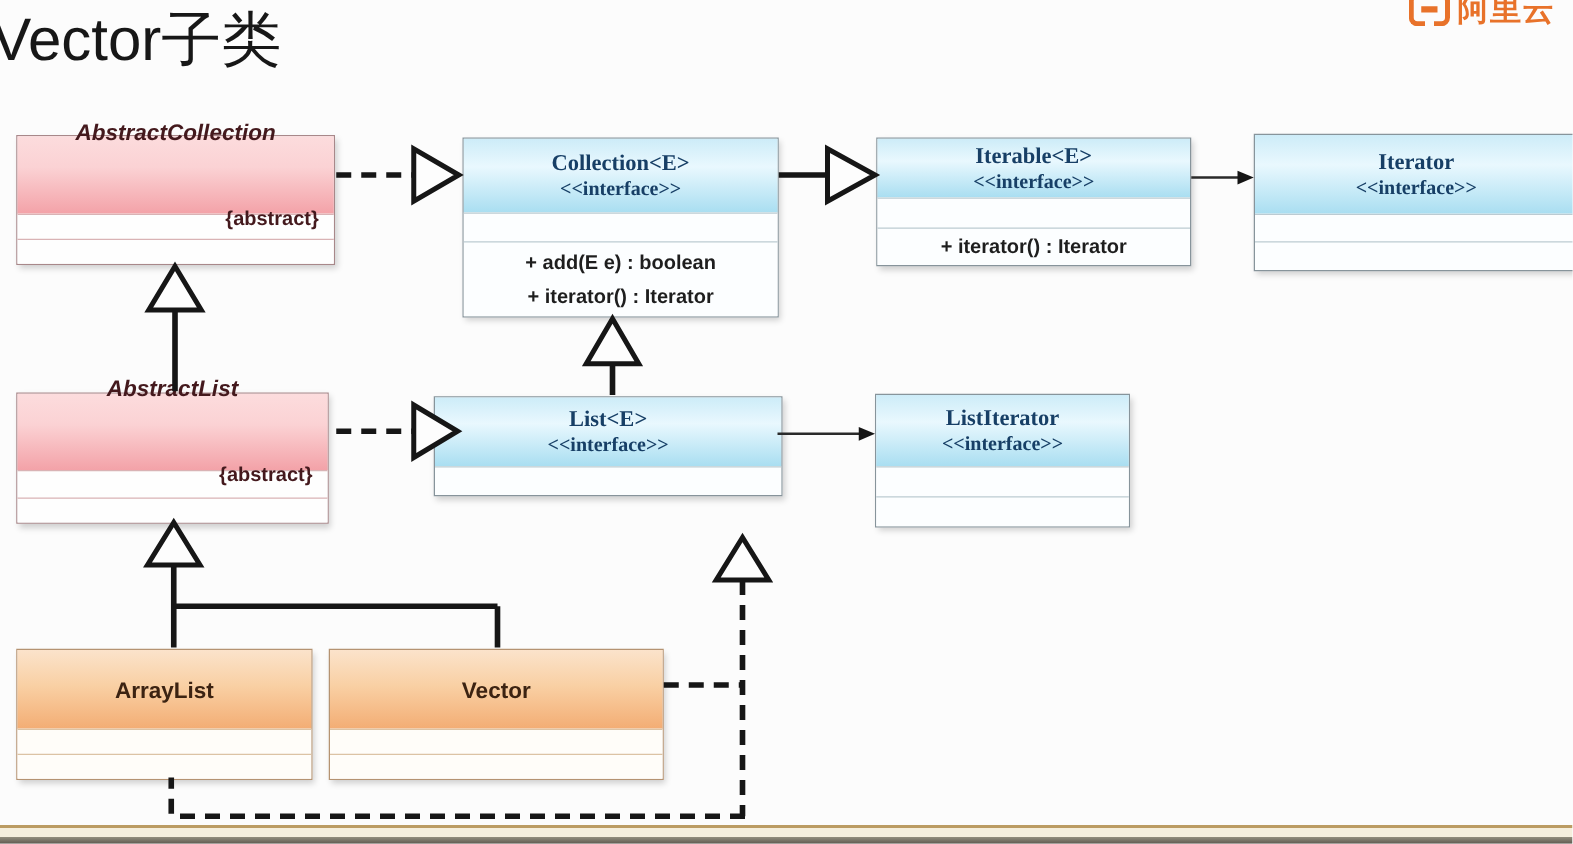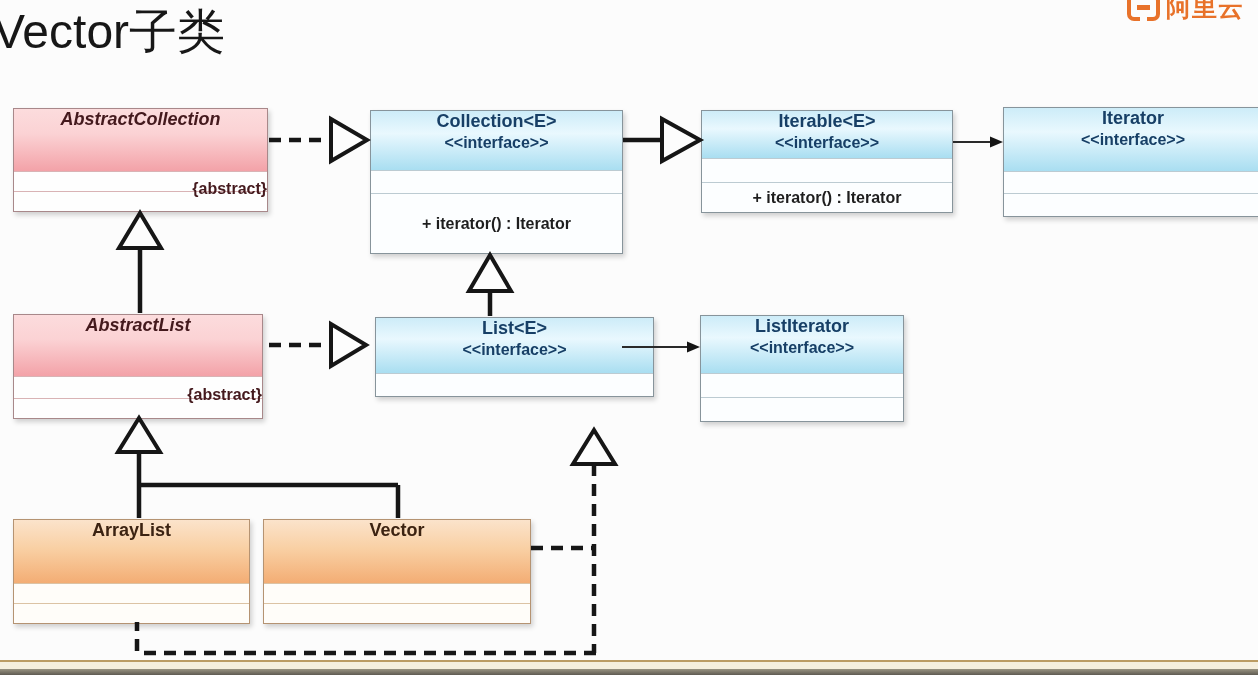--- a/index.html
+++ b/index.html
@@ -16,31 +16,31 @@
   .bk-r{border-left:0;border-radius:0 7px 7px 0;}
   .bk-dash{width:13px;height:5px;background:#E8722A;margin:0 -3px;}
   .brand-text{font-size:25px;font-weight:700;color:#E8722A;letter-spacing:1px;}
 
   .uml-box{position:absolute;box-sizing:border-box;border:1.5px solid;background:#fefefe;
            box-shadow:2px 3px 5px rgba(0,0,0,0.18);}
   .pink-box{border-color:#a8888a;}
   .blue-box{border-color:#87949b;}
   .orange-box{border-color:#b59372;}
 
-  .box-hdr{display:flex;flex-direction:column;row-gap:2px;}
+  .box-hdr{display:flex;flex-direction:column;justify-content:center;row-gap:2px;}
   .pink-hdr{background:linear-gradient(180deg,#fcdcdd 0%,#fbd2d4 40%,#f3a2a8 100%);}
-  .blue-hdr{background:linear-gradient(180deg,#cdecf8 0%,#e9f8fe 38%,#a9def1 100%);}
+  .blue-hdr{background:linear-gradient(180deg,#cdecf8 0%,#e9f8fe 38%,#a9def1 100%);font-family:Liberation Serif, serif;}
   .orange-hdr{background:linear-gradient(180deg,#fbe3cb 0%,#f9d0a4 45%,#f3ad74 100%);}
 
   .cls-name{font-size:18px;font-weight:700;text-align:center;line-height:20px;}
   .pink-name{font-style:italic;color:#44191d;}
   .blue-name{color:#173f66;}
   .orange-name{color:#3c2312;}
   .cls-stereo{font-size:16px;font-weight:700;line-height:19px;}
-  .pink-stereo{text-align:right;color:#44191d;margin-top:48px;}
+  .pink-stereo{text-align:right;padding-right:12px;color:#44191d;margin-top:48px;}
   .blue-stereo{text-align:center;color:#173f66;}
 
   .box-comp{box-sizing:border-box;background:#fefefe;}
   .pink-box .box-comp{border-top:1px solid #d9b3b5;}
   .blue-box .box-comp{border-top:1px solid #bccbd2;background:#fcfeff;}
   .orange-box .box-comp{border-top:1px solid #dcc3a4;background:#fffdf9;}
   .methods{display:flex;flex-direction:column;justify-content:center;}
   .method-line{font-size:16px;font-weight:700;color:#1e1e1e;text-align:center;line-height:27px;}
 
   svg.wires{position:absolute;left:0;top:0;pointer-events:none;}
@@ -78,20 +78,21 @@
     <div class="box-comp" style="height:20px"></div>
   </div>
 
   <div class="uml-box blue-box" style="left:370px;top:110px;width:253px">
     <div class="box-hdr blue-hdr" style="height:59px">
       <div class="cls-name blue-name">Collection&lt;E&gt;</div>
       <div class="cls-stereo blue-stereo">&lt;&lt;interface&gt;&gt;</div>
     </div>
     <div class="box-comp" style="height:23px"></div>
     <div class="box-comp methods" style="height:60px">
+      <div class="method-line">+ add(E e) : boolean</div>
       <div class="method-line">+ iterator() : Iterator</div>
     </div>
   </div>
 
   <div class="uml-box blue-box" style="left:701px;top:110px;width:252px">
     <div class="box-hdr blue-hdr" style="height:47px">
       <div class="cls-name blue-name">Iterable&lt;E&gt;</div>
       <div class="cls-stereo blue-stereo">&lt;&lt;interface&gt;&gt;</div>
     </div>
     <div class="box-comp" style="height:24px"></div>
@@ -111,21 +112,21 @@
 
   <div class="uml-box pink-box" style="left:13px;top:314px;width:250px">
     <div class="box-hdr pink-hdr" style="height:61px">
       <div class="cls-name pink-name">AbstractList</div>
       <div class="cls-stereo pink-stereo">{abstract}</div>
     </div>
     <div class="box-comp" style="height:22px"></div>
     <div class="box-comp" style="height:20px"></div>
   </div>
 
-  <div class="uml-box blue-box" style="left:375px;top:317px;width:279px">
+  <div class="uml-box blue-box" style="left:347px;top:317px;width:279px">
     <div class="box-hdr blue-hdr" style="height:55px">
       <div class="cls-name blue-name">List&lt;E&gt;</div>
       <div class="cls-stereo blue-stereo">&lt;&lt;interface&gt;&gt;</div>
     </div>
     <div class="box-comp" style="height:23px"></div>
   </div>
 
   <div class="uml-box blue-box" style="left:700px;top:315px;width:204px">
     <div class="box-hdr blue-hdr" style="height:57px">
       <div class="cls-name blue-name">ListIterator</div>

